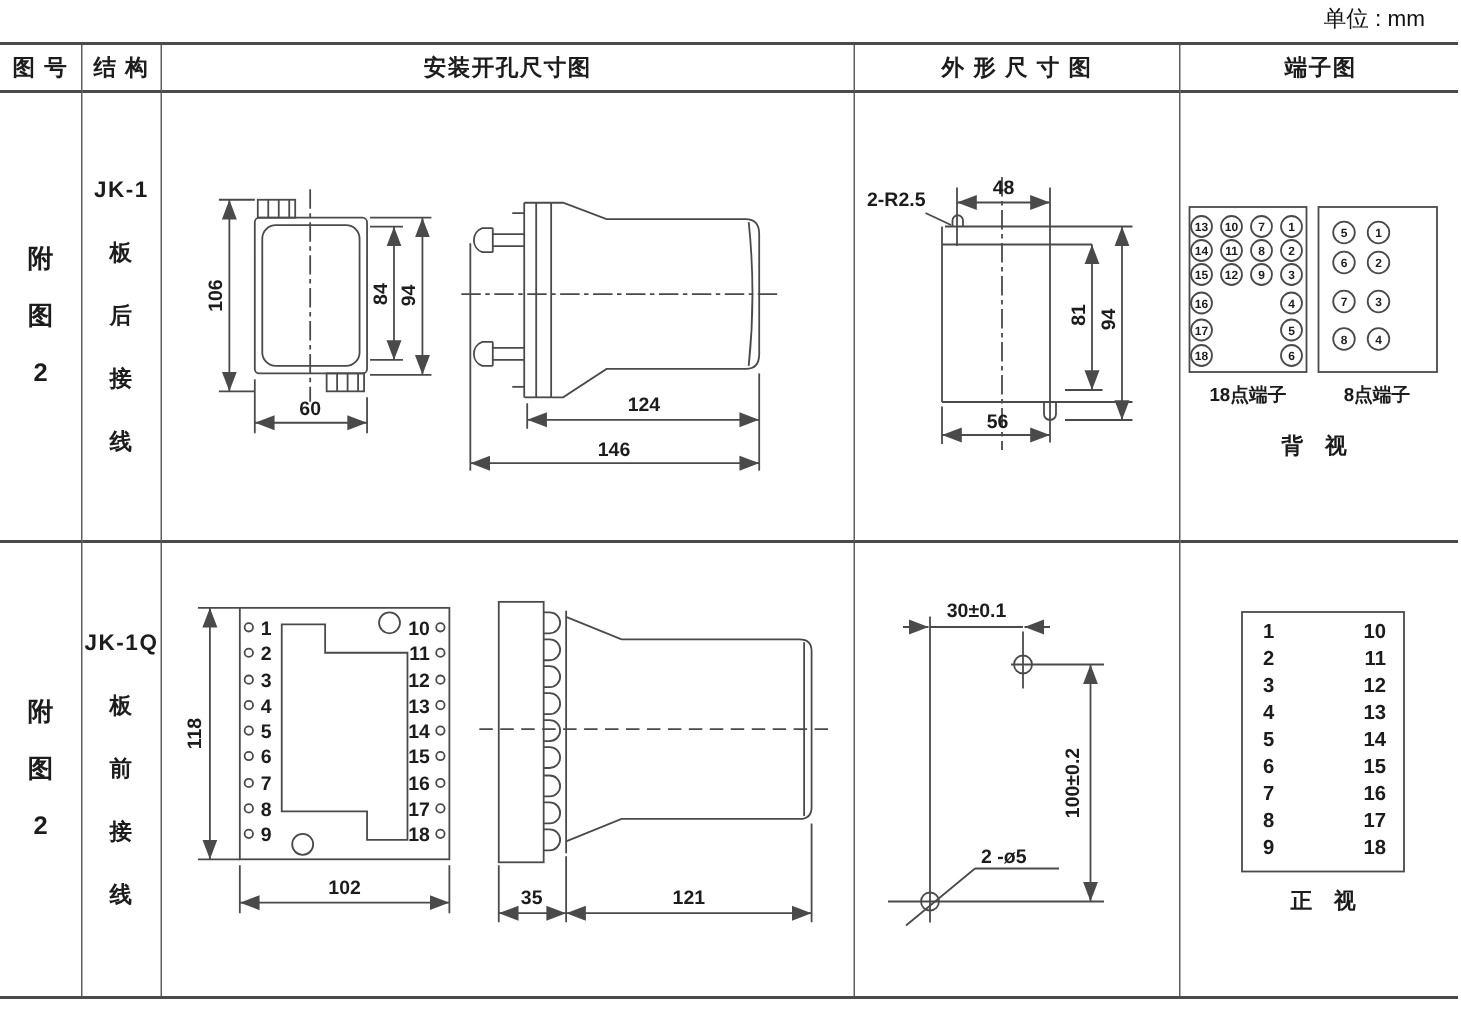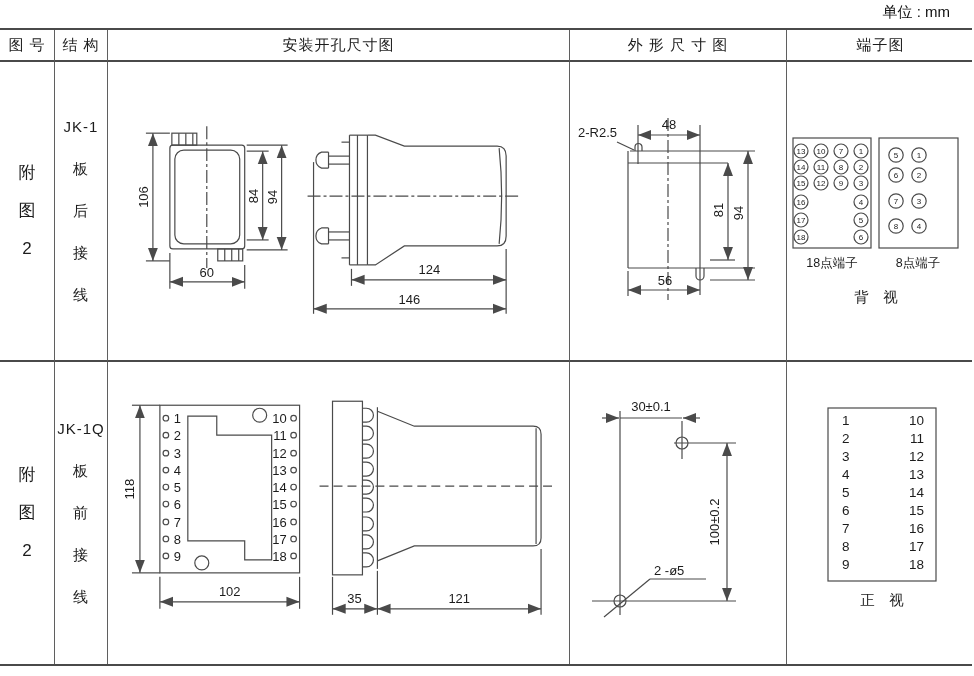--- a/index.html
+++ b/index.html
@@ -4,21 +4,21 @@
 <style>
   html,body{margin:0;padding:0;background:#fff;}
   .page{position:relative;width:972px;height:676px;background:#fff;overflow:hidden;
         font-family:"Liberation Sans","DejaVu Sans",sans-serif;color:#1c1c1c;}
   .unit{position:absolute;top:3px;right:22px;font-size:15px;color:#111;}
   .tbl{position:absolute;left:0;top:28px;width:974px;display:grid;
        grid-template-columns:55px 53px 462px 217px 187px;
        grid-template-rows:32px 300px 302px;
        border-top:2px solid #4a4a4a;border-bottom:2px solid #4a4a4a;box-sizing:border-box;}
   .cell{border-right:1px solid #5f5f5f;box-sizing:border-box;display:flex;
-        align-items:center;justify-content:center;position:relative;overflow:hidden;}
+        align-items:center;justify-content:center;position:relative;overflow:hidden;font-weight:bold;}
   .cell.last{border-right:none;}
   .hrow{border-bottom:2px solid #4a4a4a;font-size:15px;letter-spacing:1px;}
   .r1{border-bottom:2px solid #4a4a4a;}
   .vstack{display:flex;flex-direction:column;}
   .fig span{display:block;line-height:38px;font-size:17px;text-align:center;}
   .struct span{display:block;line-height:42px;font-size:15px;text-align:center;letter-spacing:1px;}
   .cell svg{display:block;}
   svg line,svg rect,svg circle,svg path,svg polygon{stroke:#4a4a4a;fill:none;stroke-width:1.2;}
   svg .arrow-fill{fill:#4a4a4a;stroke:none;}
   svg text{stroke:none;fill:#1c1c1c;font-size:13px;font-family:"Liberation Sans","DejaVu Sans",sans-serif;}

